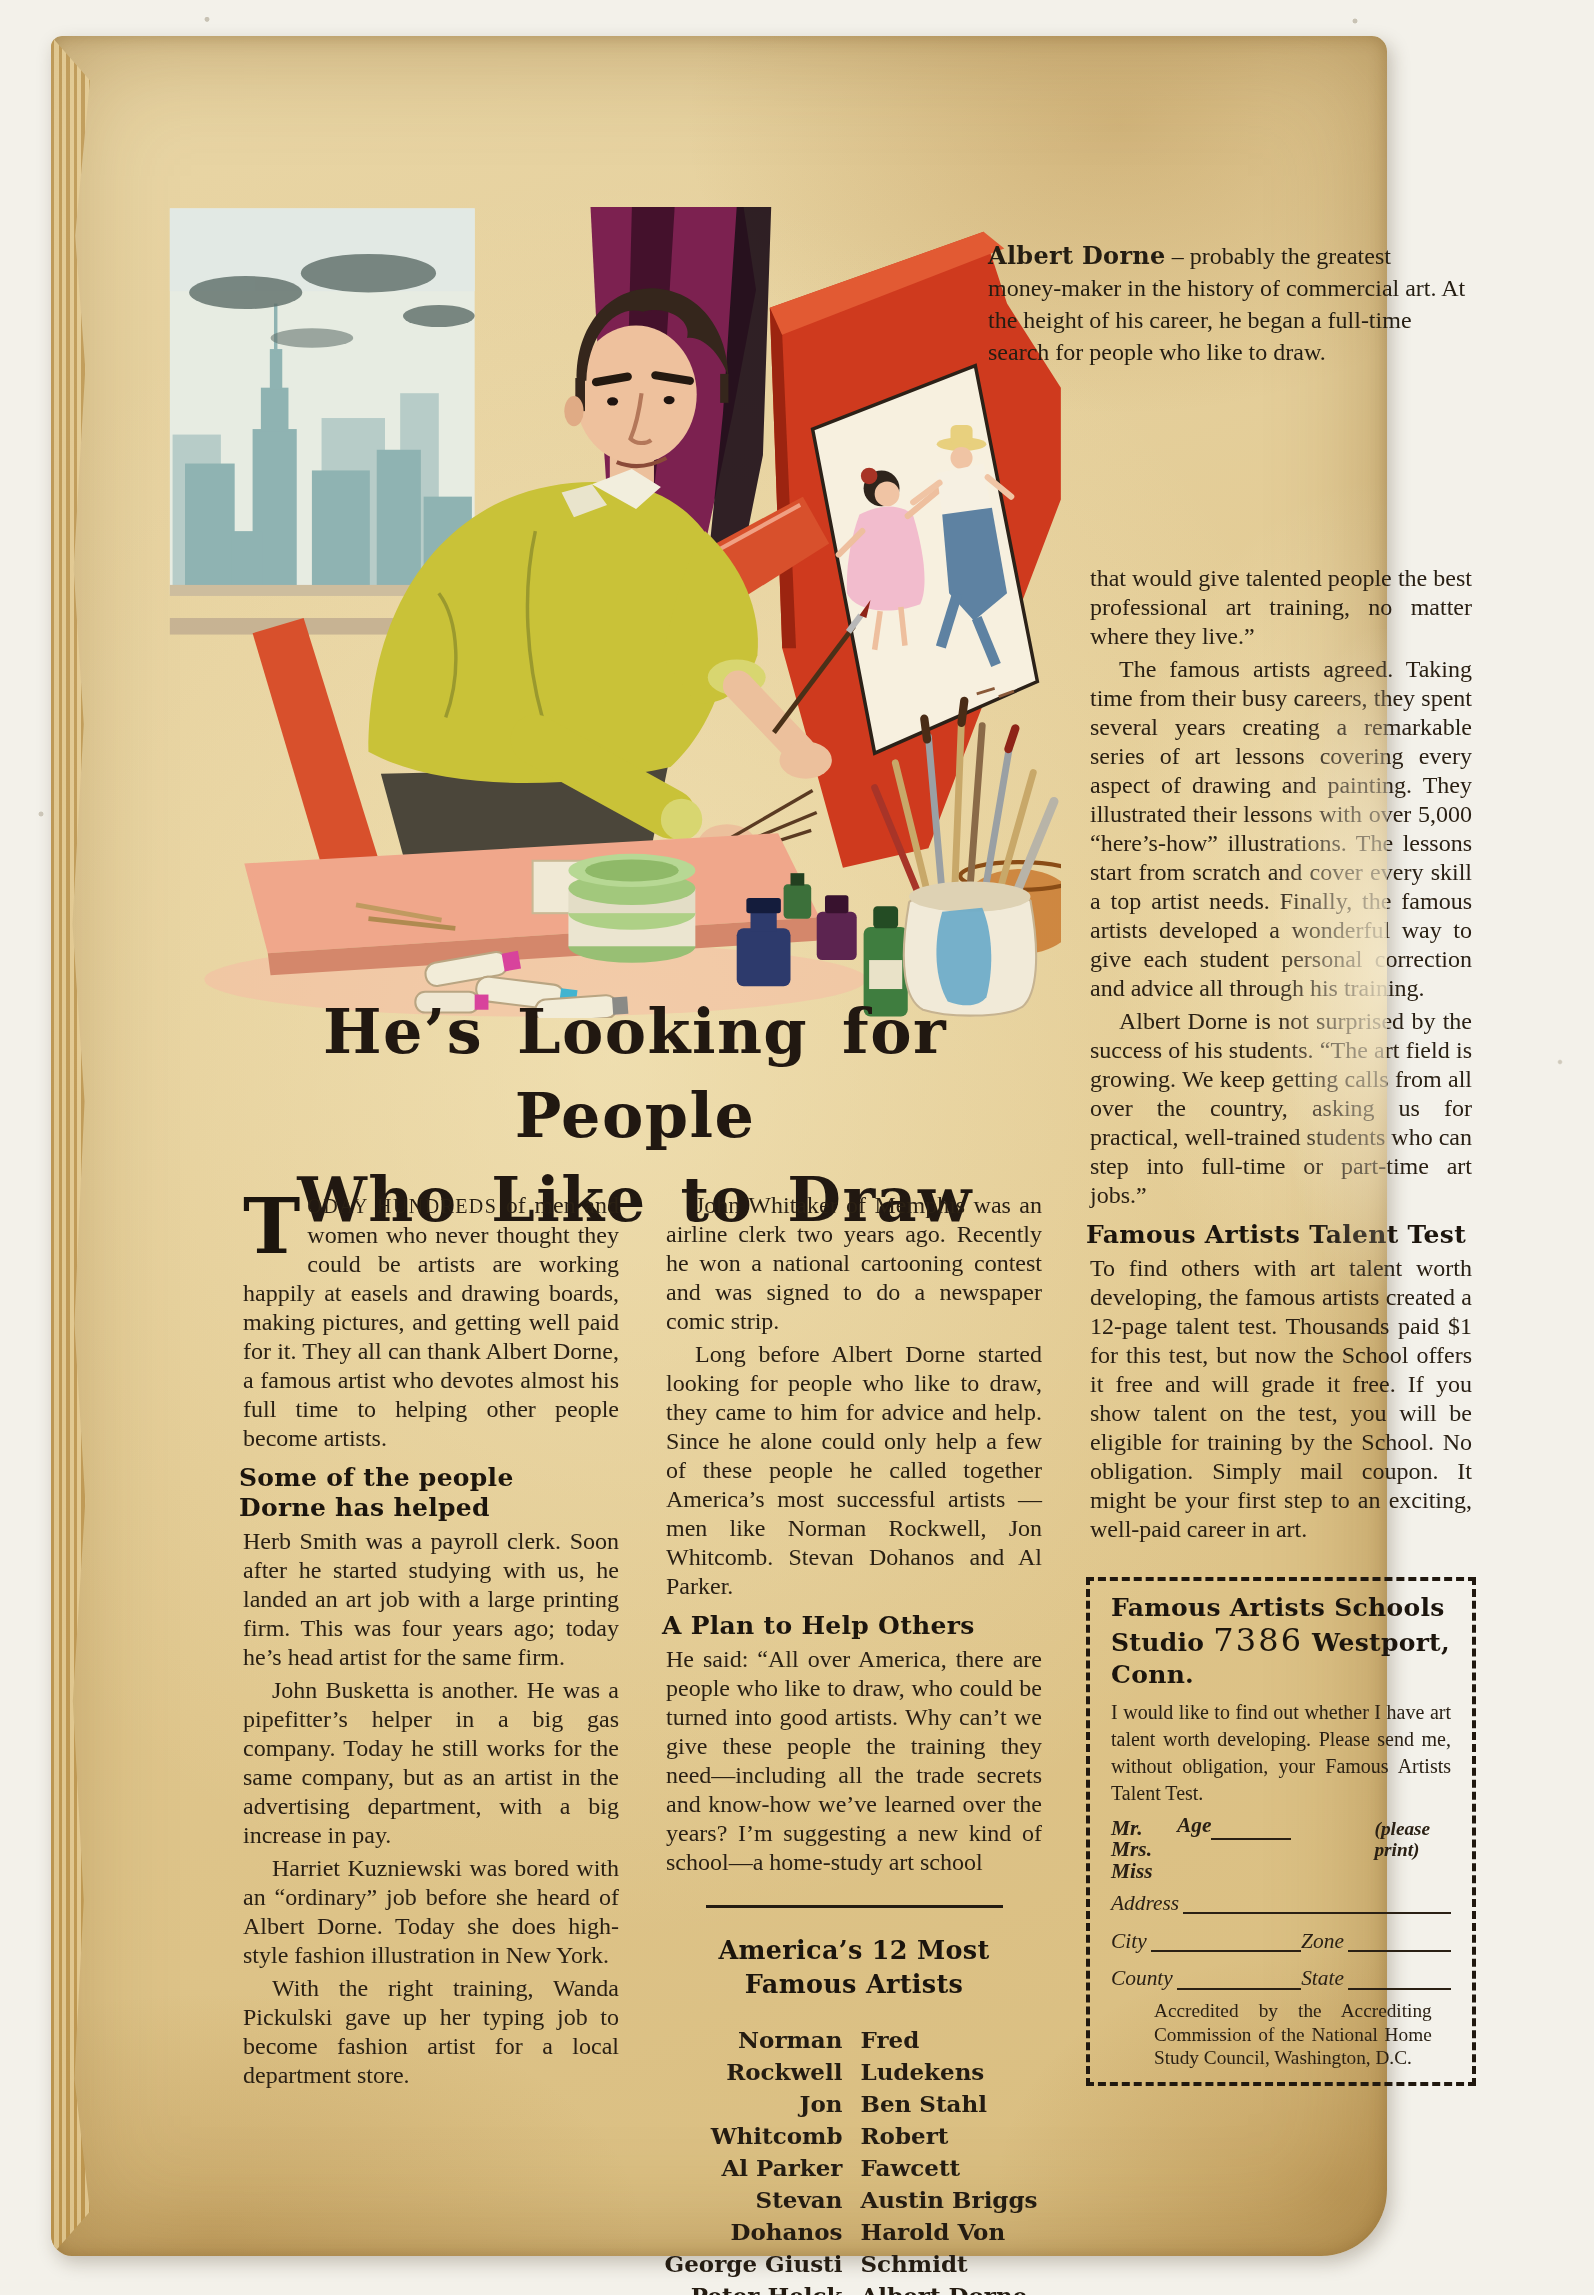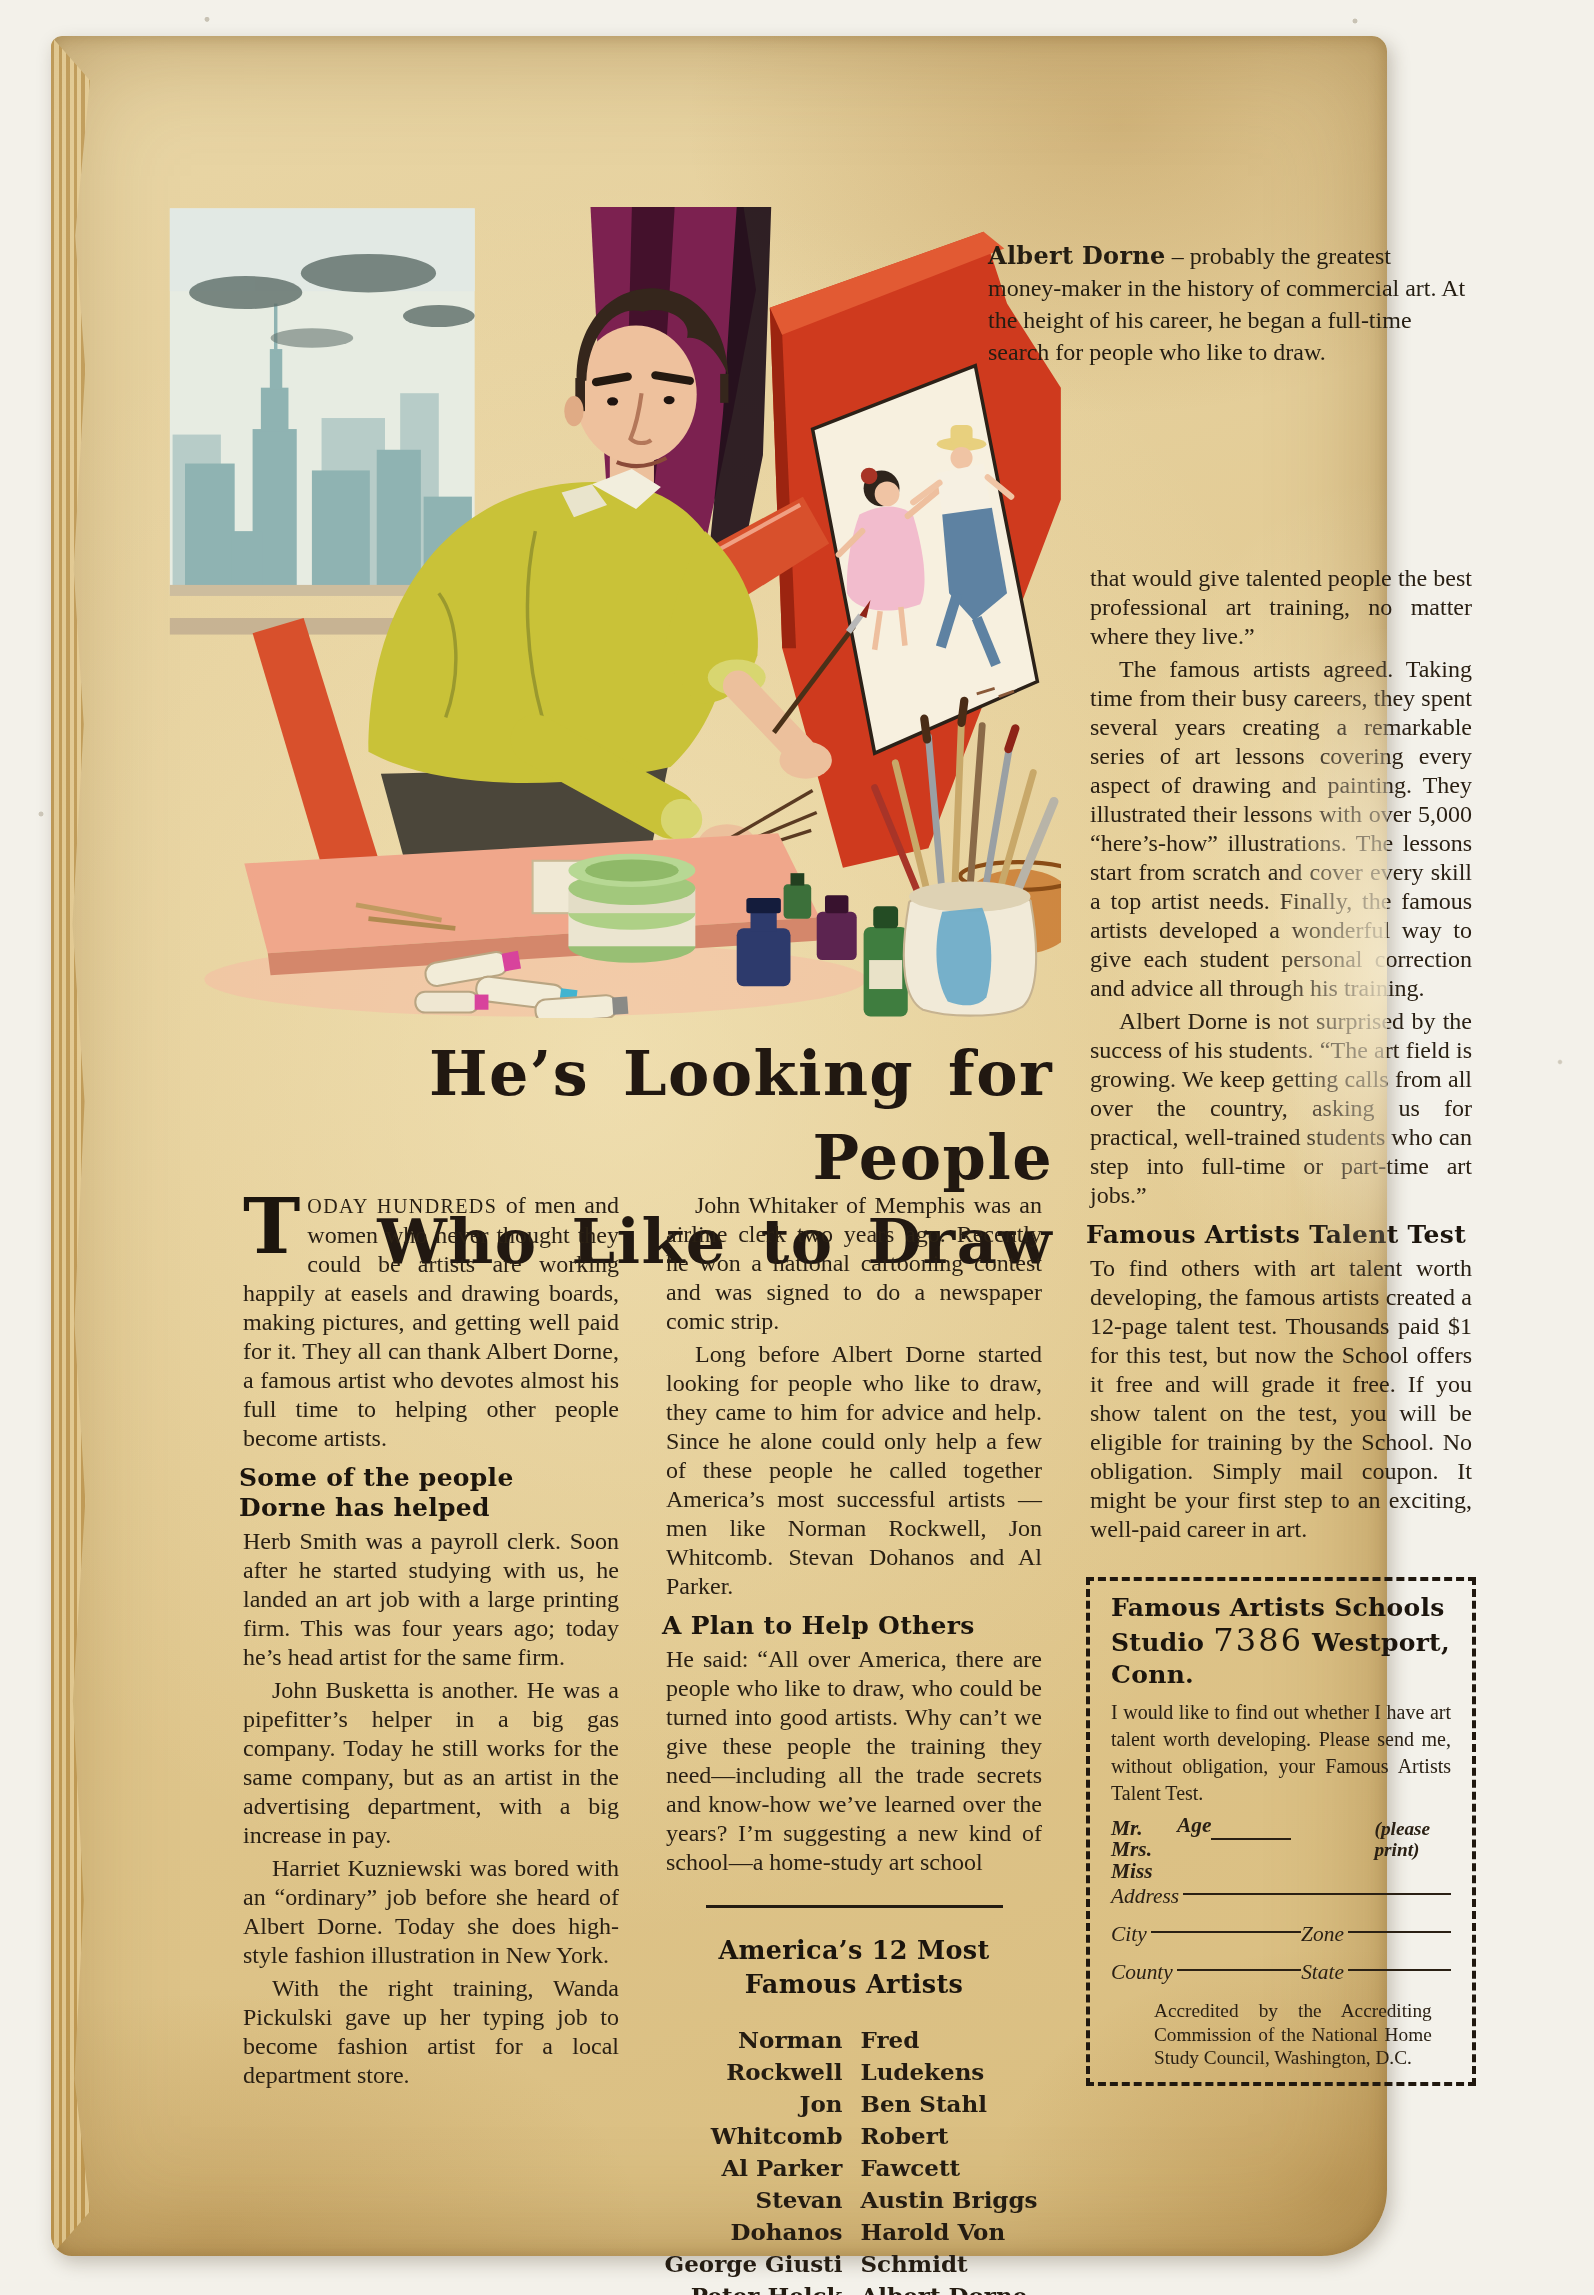--- a/index.html
+++ b/index.html
@@ -44,21 +44,21 @@
     content:"";position:absolute;right:0;top:593px;width:117px;height:676px;pointer-events:none;
     background:radial-gradient(ellipse at 100% 50%, rgba(250,240,212,.85), transparent 72%);
   }
   .illustration{position:absolute;left:98px;top:171px;width:912px;height:811px;}
   .caption{
     position:absolute;left:937px;top:204px;width:479px;
     font-size:24px;line-height:32px;color:#241d12;
   }
   .caption b{font-family:"DejaVu Serif",serif;letter-spacing:0.3px;}
   .headline{
-    position:absolute;left:166px;top:996px;width:836px;text-align:right;
+    position:absolute;left:166px;top:954px;width:836px;text-align:center;
     font-family:"DejaVu Serif",serif;font-weight:700;color:#211811;
     font-size:62px;line-height:84px;letter-spacing:1.4px;word-spacing:11px;
   }
   .col{position:absolute;font-size:24px;line-height:29px;text-align:justify;}
   .col-left{left:188px;top:1151px;width:384px;}
   .col-mid{left:611px;top:1151px;width:384px;}
   .col-right{left:1035px;top:524px;width:390px;}
   .par{margin:4px;}
   .ind{text-indent:29px;}
   .subhead{
@@ -90,21 +90,21 @@
   .c-namerow{display:flex;margin-top:11px;font-weight:bold;}
   .c-titles{width:66px;font-style:italic;font-size:21.4px;line-height:21.4px;}
   .c-nameright{flex:1;display:flex;flex-direction:row;}
   .c-spacer{height:19.3px;}
   .c-linerow{display:flex;align-items:flex-end;height:22px;}
   .uline{border-bottom:2.1px solid #2a2014;height:7px;}
   .grow{flex:1;}
   .w110{width:80px;}
   .w150{width:103px;}
   .pprint{font-style:italic;font-size:19.3px;line-height:21px;padding-left:83px;}
-  .c-row{display:flex;height:28px;margin-top:4.1px;}
+  .c-row{display:flex;align-items:flex-end;height:28px;margin-top:4.1px;}
   .c-row.gap{margin-top:9.7px;}
   .c-lbl{font-style:italic;font-size:21.4px;line-height:21.4px;padding-right:4.1px;}
   .c-accred{font-size:19.3px;line-height:23.5px;margin-top:9.7px;padding:0 19.3px 0 43px;text-align:justify;}
 </style>
 </head>
 <body>
 
 <div class="page">
 
   <svg class="illustration" viewBox="0 0 1322 1176" aria-hidden="true">

